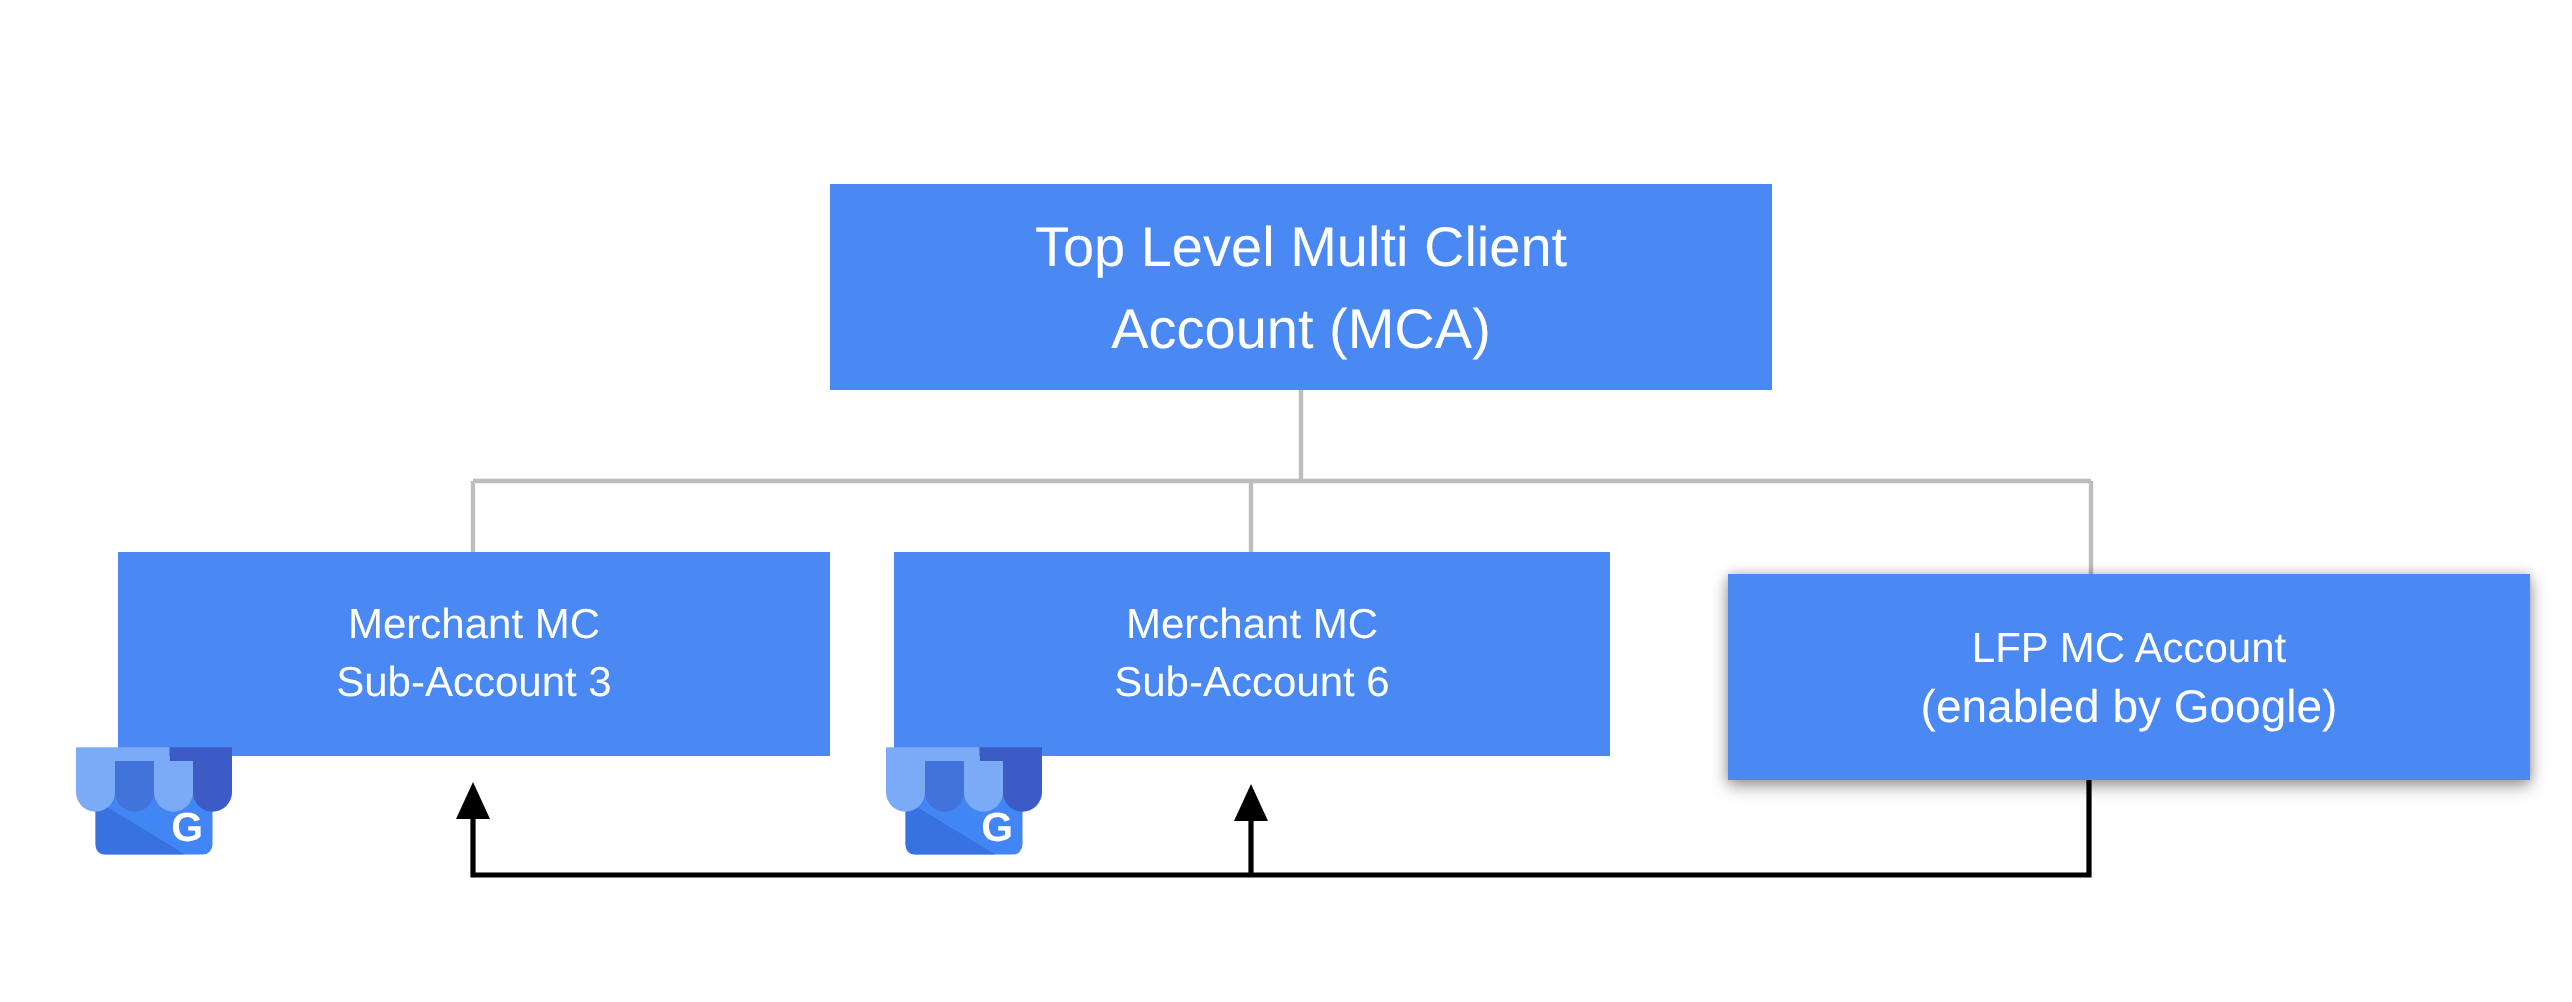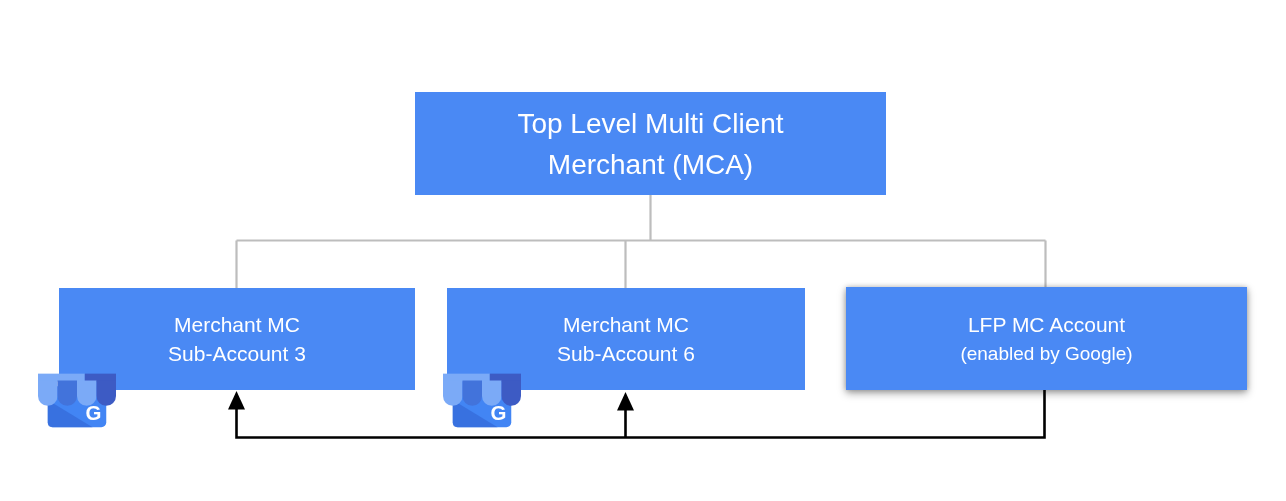--- a/index.html
+++ b/index.html
@@ -35,32 +35,32 @@
   }
   .node-top {
     left: 415px;
     top: 92px;
     width: 471px;
     height: 103px;
     font-size: 28px;
     line-height: 41px;
   }
   .node-child {
-    top: 288px;
+    top: 276px;
     height: 102px;
     font-size: 21px;
     line-height: 29px;
   }
   .node-sub1 { left: 59px;  width: 356px; }
   .node-sub2 { left: 447px; width: 358px; }
   .node-lfp  {
-    left: 846px; width: 401px; height: 103px; top: 287px;
+    left: 864px; width: 401px; height: 103px; top: 287px;
     box-shadow: 0 3px 8px rgba(0,0,0,0.38), 0 0 5px rgba(0,0,0,0.18);
   }
-  .node-lfp .line2 { font-size: 19px; }
+  .node-lfp .line2 { font-size: 23px; }
   .gmb-icon {
     position: absolute;
     width: 78px;
     height: 62px;
   }
   .gmb-icon-1 { left: 38px;  top: 368px; }
   .gmb-icon-2 { left: 443px; top: 368px; }
 </style>
 </head>
 <body>
@@ -76,21 +76,21 @@
              M1045.5 240.5 L1045.5 288" fill="none" stroke-width="2.2" stroke="#bdbdbd"></path>
 
     <path d="M1044.5 390 L1044.5 437.5 L236.5 437.5 L236.5 406
              M625.5 437.5 L625.5 407" fill="none" stroke-width="2.6" stroke="#000000"></path>
     <polygon points="236.5,391 228,409.5 245,409.5" fill="#000000"></polygon>
     <polygon points="625.5,392 617,410.5 634,410.5" fill="#000000"></polygon>
   </svg>
 
   <div class="node node-top">
     <span class="line1">Top Level Multi Client</span>
-    <span class="line2">Merchant (MCA)</span>
+    <span class="line2">Account (MCA)</span>
   </div>
 
   <div class="node node-child node-sub1">
     <span class="line1">Merchant MC</span>
     <span class="line2">Sub-Account 3</span>
   </div>
 
   <div class="node node-child node-sub2">
     <span class="line1">Merchant MC</span>
     <span class="line2">Sub-Account 6</span>

